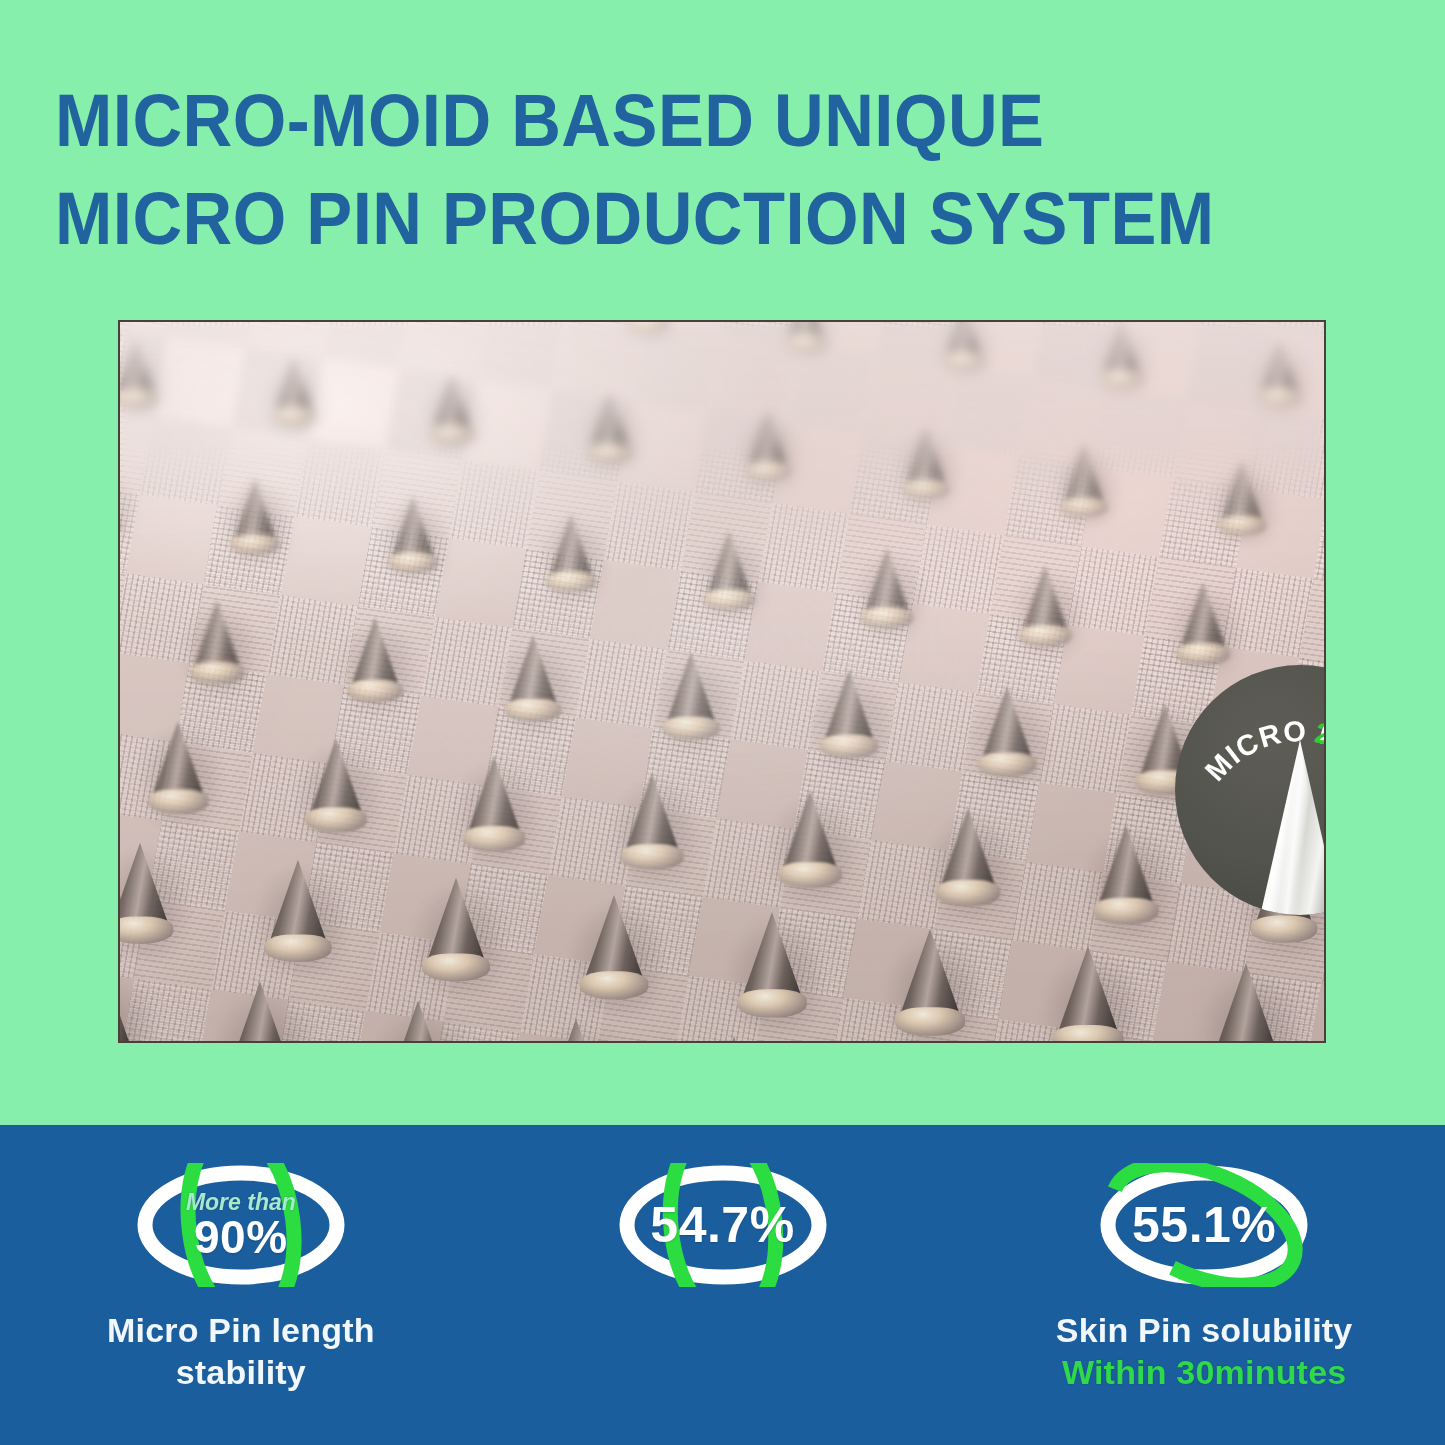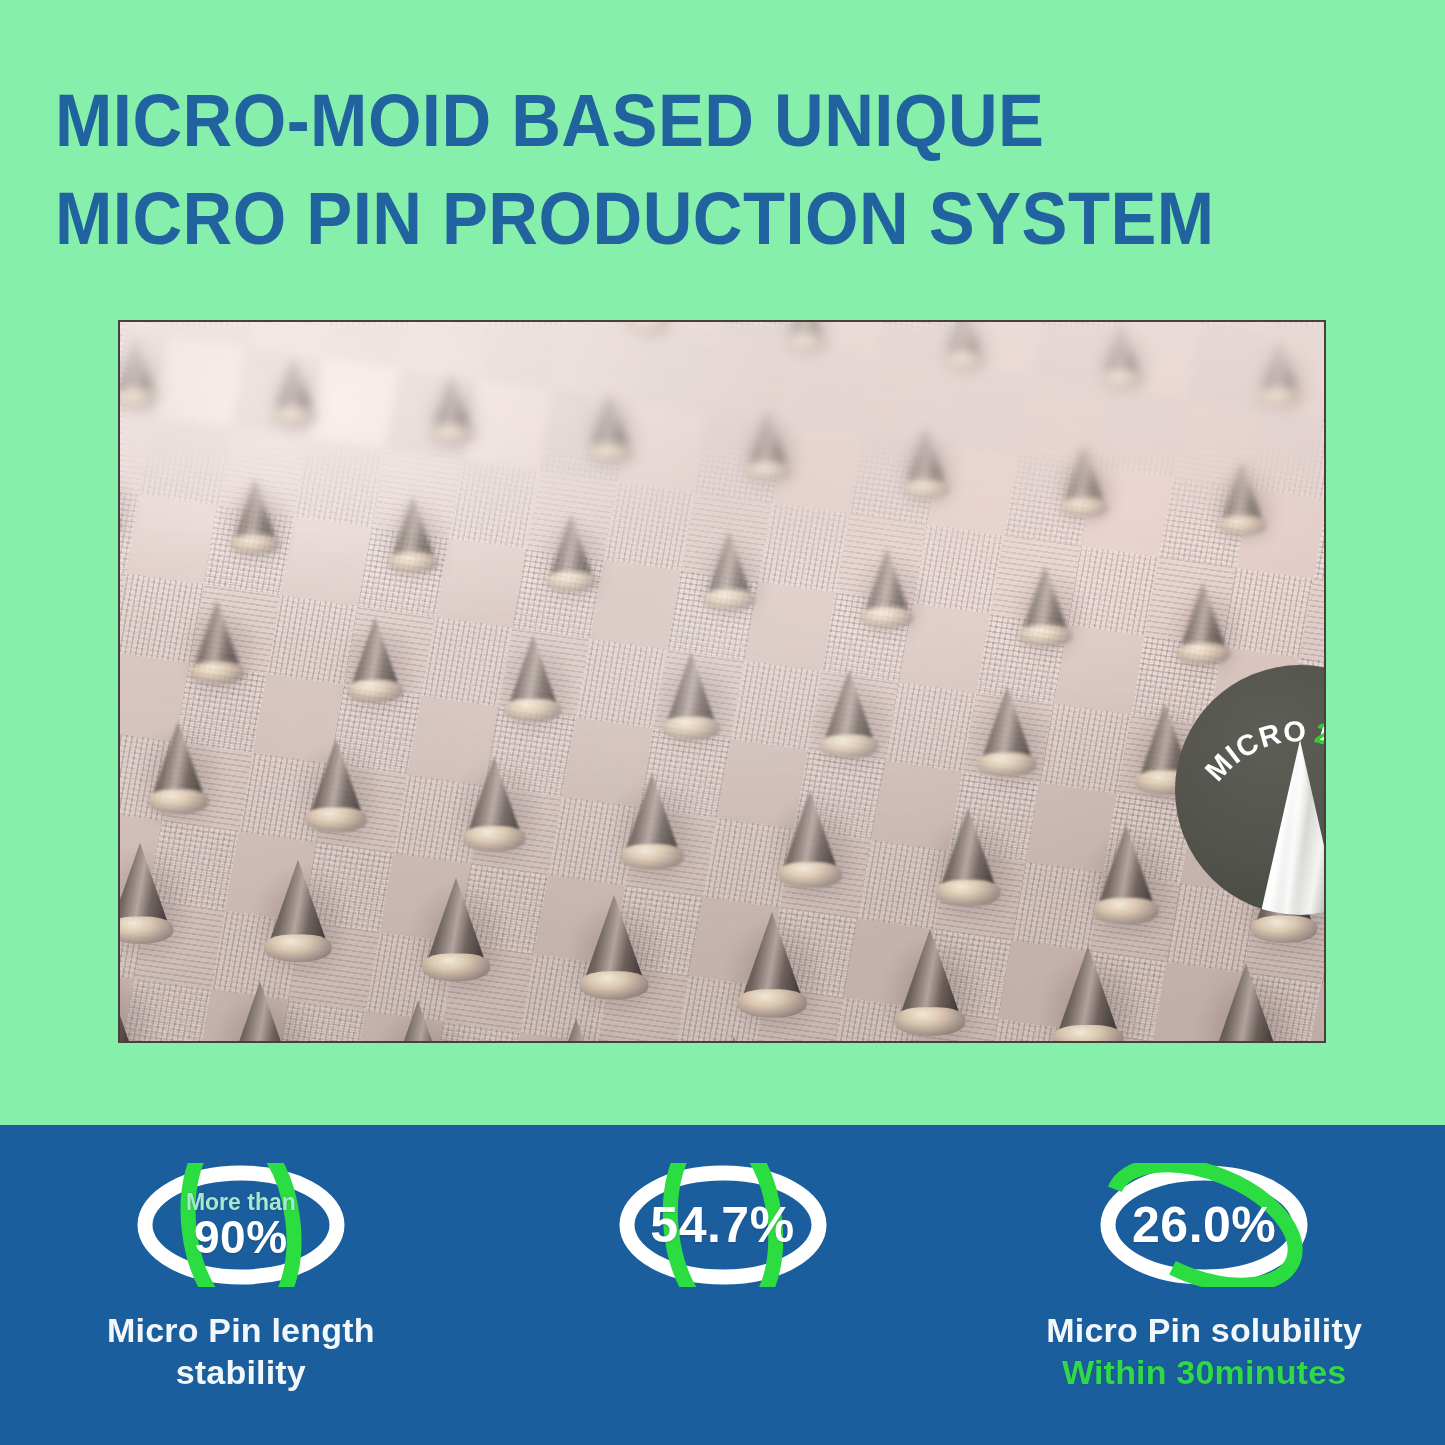--- a/index.html
+++ b/index.html
@@ -247,20 +247,21 @@
     inset: 0;
     display: flex;
     flex-direction: column;
     align-items: center;
     justify-content: center;
     pointer-events: none;
   }
   .stat-pre {
     font-family: "Liberation Sans", sans-serif;
     font-weight: bold;
+    font-style: italic;
     font-size: 23px;
     line-height: 24px;
     color: #a7e8cf;
     text-shadow: 0 0 2px rgba(0,0,0,0.25);
     margin-bottom: -1px;
   }
   .stat-value {
     font-family: "Liberation Sans Narrow", "Liberation Sans", sans-serif;
     font-weight: bold;
     font-size: 50px;
@@ -616,24 +617,24 @@
             </div>
           </div>
         </div>
         <div class="stat">
           <div class="ring-wrap">
             <svg width="218" height="124" viewBox="0 0 218 124">
               <ellipse cx="109" cy="62" rx="96" ry="52" fill="none" stroke="#ffffff" stroke-width="15"></ellipse>
               <ellipse cx="109" cy="62" rx="96" ry="52" fill="none" stroke="#2cdd42" stroke-width="15" stroke-linecap="butt" stroke-dasharray="369.30 475.29" transform="rotate(-158.14 109 62)"></ellipse>
             </svg>
             <div class="ring-text">
-              <div class="stat-value">26.0%</div>
+              <div class="stat-value">55.1%</div>
             </div>
           </div>
           <div class="stat-labels">
-            <div class="stat-label">Micro Pin solubility</div>
+            <div class="stat-label">Skin Pin solubility</div>
             <div class="stat-sublabel">Within 30minutes</div>
           </div>
         </div>
       </div>
   </div>
 
 </div>
 
 </body></html>

